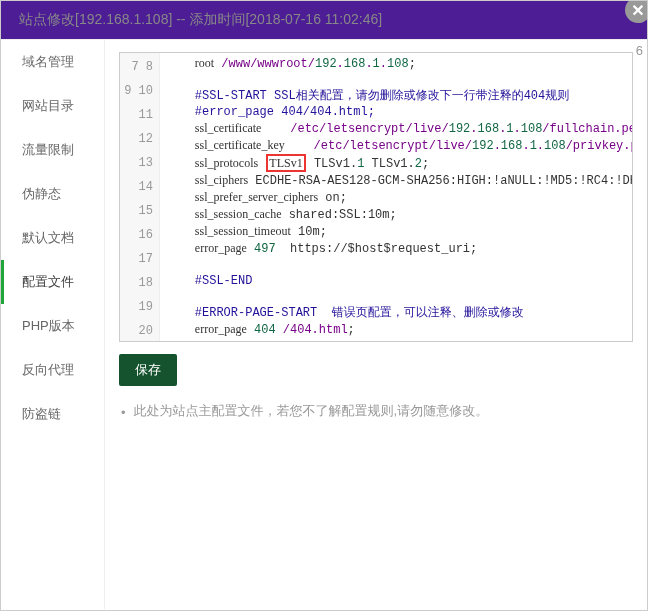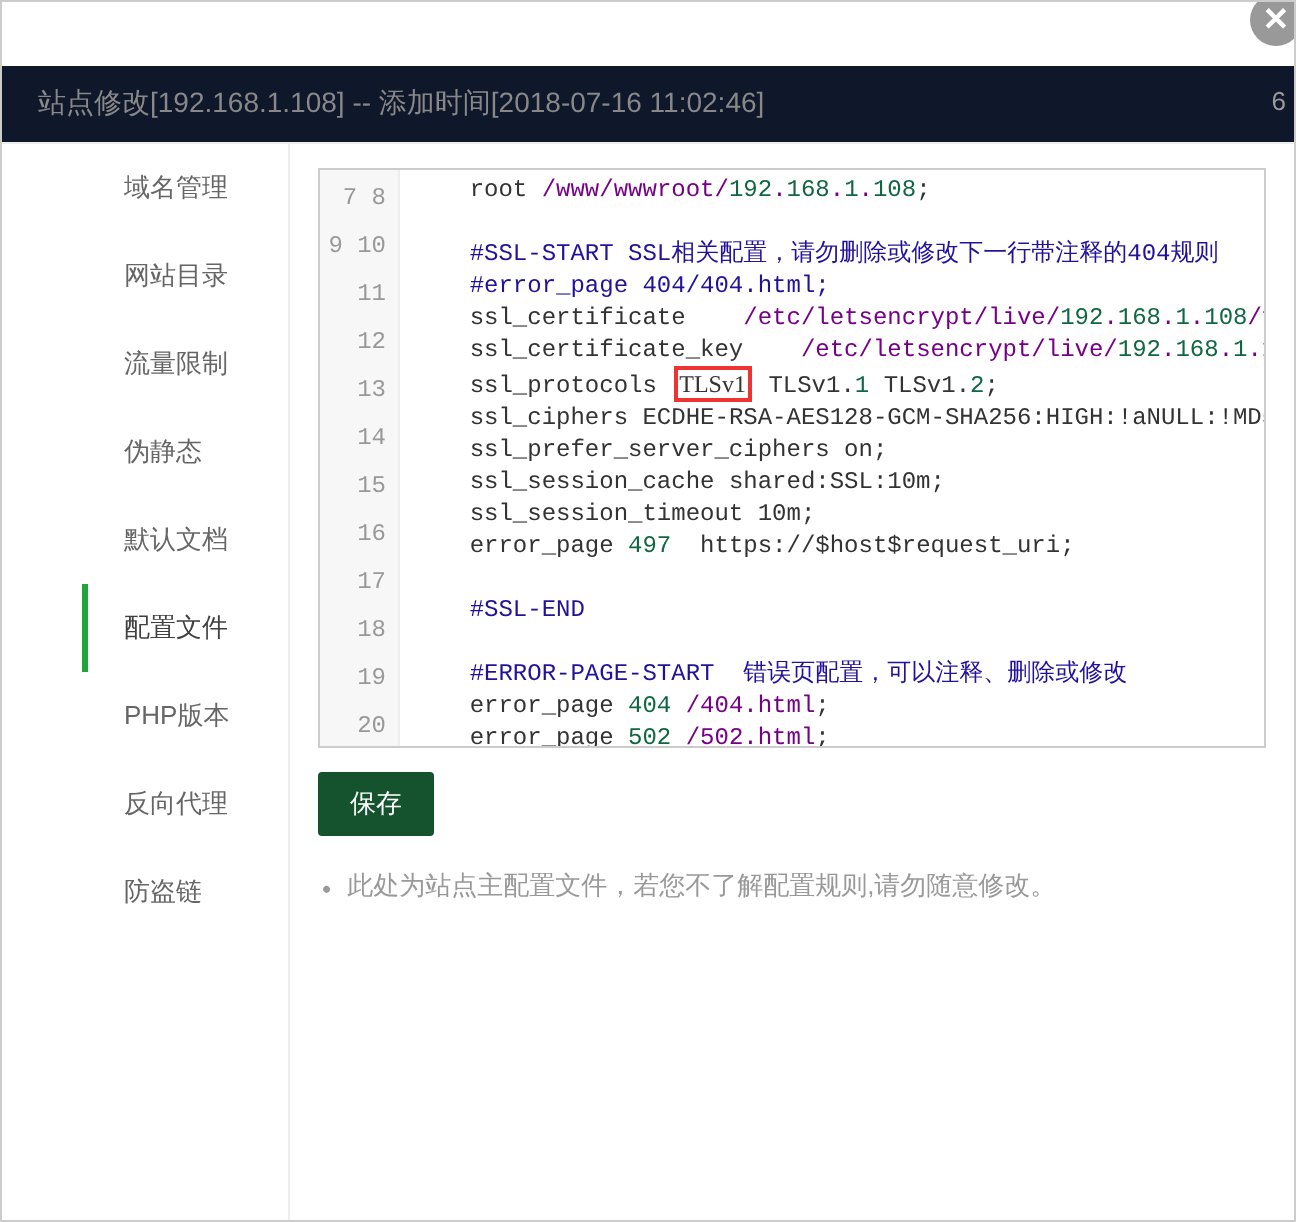--- a/index.html
+++ b/index.html
@@ -1,32 +1,32 @@
 <!DOCTYPE html>
 <html><head>
 <meta charset="utf-8">
 <style>
   * { box-sizing: border-box; }
   html, body { margin:0; padding:0; font-family: "Microsoft YaHei", Arial, sans-serif; font-size:13px; color:#333; background:#fff; }
   #app { width:648px; height:611px; position:relative; border:1px solid #ccc; box-shadow:0 4px 20px rgba(0,0,0,.2); background:#fff; overflow:hidden; }
-  .header { background:#0f172a; border-bottom:1px solid #eee; padding:10px 18px; color:#888; font-size:14px;margin-top:32px; }
+  .header { background:#4c1d95; border-bottom:1px solid #eee; padding:10px 18px; color:#888; font-size:14px; }
   .close-btn { position:absolute; top:-4px; right:-4px; width:26px; height:26px; background:#999; border-radius:50%; color:#fff; display:flex; align-items:center; justify-content:center; font-size:16px; cursor:pointer; font-weight:bold; z-index:10;}
-  .body { display:flex; height:calc(100% - 40px);margin-left:40px; }
+  .body { display:flex; height:calc(100% - 40px); }
   .sidebar { width:104px; border-right:1px solid #eee; overflow-y:auto; }
   .sidebar-item { padding:13px 18px; color:#666; cursor:pointer; border-left:3px solid transparent; }
   .sidebar-item.active { background:#fff; color:#404040; border-left:3px solid #20a53a; position:relative; }
   .main { flex:1; padding:12px 14px 14px 14px; display:flex; flex-direction:column; gap:12px; min-width:0; }
   .editor-wrap { border:1px solid #ccc; height:290px; display:flex; flex-direction:column; background:#fff; overflow:hidden;}
   .editor-body { flex:1; display:flex; overflow:auto; position:relative;}
   .gutter { width:40px; background:#f7f7f7; border-right:1px solid #eee; text-align:right; padding:2px 6px 2px 0; color:#999; font-family: Consolas,"Courier New",monospace; font-size:12px; line-height:24px; user-select:none; flex:0 0 40px;}
   .code { flex:1; padding:2px 6px; font-family: Consolas,"Courier New",monospace; font-size:12px; line-height:16px; white-space:pre; color:#333; min-width:0; position:relative;}
   .c-blue { color:#219; }
   .c-num { color:#164; }
   .c-url { color:#708; }
-  .c-kw { font-style:normal; }
+  .c-kw { font-style:normal;font-family:Liberation Serif, serif; }
   .hl-box { border:2px solid #e33; padding:0 1px; margin:0 1px; display:inline-block; line-height:14px;font-family:Liberation Serif, serif;}
   .btn-save { background:#14532d; color:#fff; border:none; padding:7px 16px; border-radius:2px; cursor:pointer; font-size:13px; width:fit-content;}
   .note { color:#999; font-size:13px; display:flex; gap:6px; align-items:flex-end; padding-top:4px;}
   .note::before { content:"•"; color:#999; padding:0 2px;}
   .ext-char { position:absolute; top:42px; right:4px; color:#999; font-size:13px;}
 </style>
 </head>
 <body>
 <div id="app">
 

